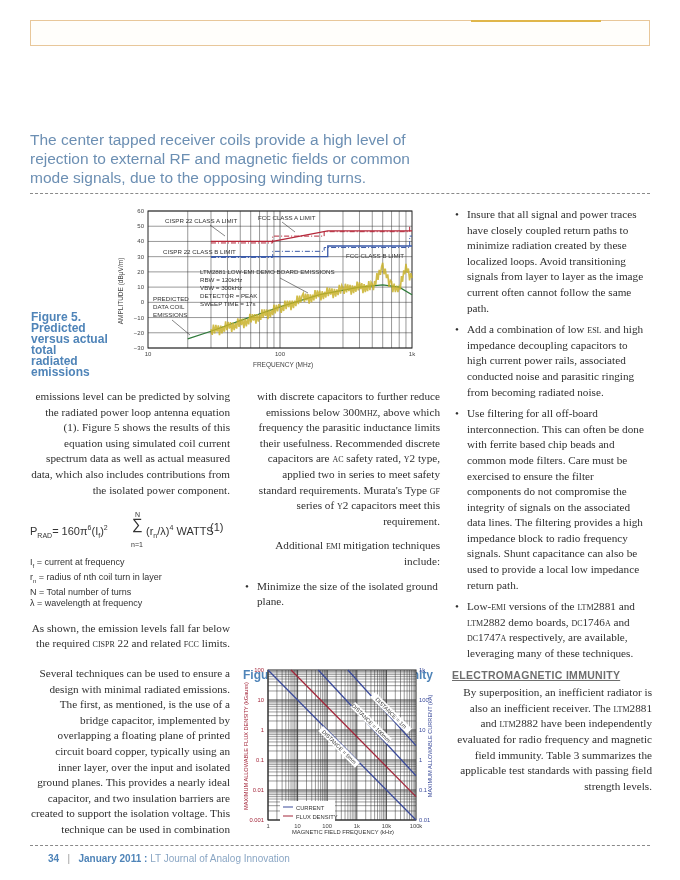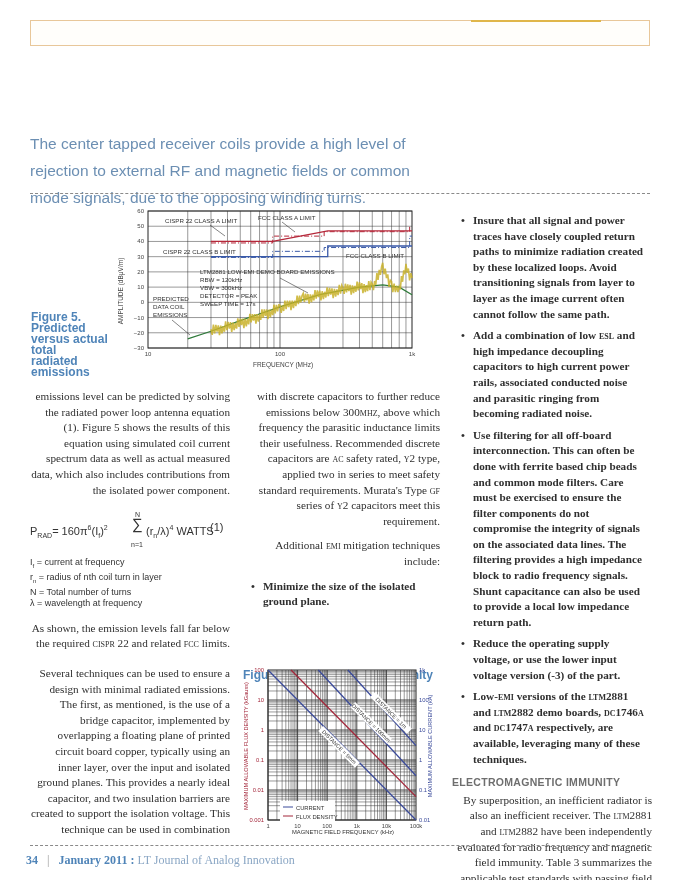--- a/index.html
+++ b/index.html
@@ -1,31 +1,31 @@
 <!DOCTYPE html>
 <html><head>
 <meta charset="utf-8">
 <style>
   html,body{margin:0;padding:0;background:#fff;}
   body{width:680px;height:880px;position:relative;overflow:hidden;font-family:"Liberation Serif",serif;color:#2b2b2b;}
   .header-box{position:absolute;left:30px;top:20px;width:618px;height:24px;border:1px solid #e8c79a;background:#fffefb;}
   .header-box .accent{position:absolute;left:440px;top:-1px;width:130px;height:2px;background:#e0b64a;}
-  .pull-quote{position:absolute;left:30px;top:130px;width:380px;font-family:"Liberation Sans",sans-serif;font-size:15.5px;line-height:27px;color:#6c8fb3;font-weight:300;}
+  .pull-quote{position:absolute;left:30px;top:130px;width:380px;font-family:"Liberation Sans",sans-serif;font-size:15.5px;line-height:19px;color:#6c8fb3;font-weight:300;}
   .dash-rule{position:absolute;left:30px;width:620px;border-top:1px dashed #8a8a8a;height:0;}
   .fig-caption{position:absolute;font-family:"Liberation Sans",sans-serif;font-size:12px;font-weight:bold;color:#4f84b8;line-height:11px;}
   .col{position:absolute;font-size:11.2px;line-height:15.6px;color:#2f2f2f;}
   .col p{margin:0 0 9px 0;text-align:right;}
-  .col ul{margin:8px;padding:0;list-style:none;font-weight:bold;}
+  .col ul{margin:2px;padding:0;list-style:none;}
   .col li{position:relative;padding-left:13px;margin-bottom:6px;}
   .col li:before{content:"•";position:absolute;left:1px;top:0;}
   .sc{font-variant:small-caps;}
   .eq{font-family:"Liberation Sans",sans-serif;font-size:10px;color:#333;margin:6px 0 10px 0;position:relative;height:40px;}
   .defs{font-family:"Liberation Sans",sans-serif;font-size:9px;line-height:11px;color:#333;margin-bottom:12px;}
-  .section-head{font-family:"Liberation Sans",sans-serif;font-weight:bold;font-size:10.5px;color:#6e6e6e;letter-spacing:0.3px;margin:6px 0 2px 0;}
-  .footer{position:absolute;left:26px;top:853px;font-family:Liberation Serif, serif;font-size:12px;color:#4f84b8;}
+  .section-head{font-family:"Liberation Sans",sans-serif;font-weight:bold;font-size:10.5px;color:#6e6e6e;letter-spacing:0.3px;margin:6px 0 2px 0;text-decoration:underline;}
+  .footer{position:absolute;left:48px;top:853px;font-family:Liberation Sans, sans-serif;font-size:10px;color:#4f84b8;}
   .footer b{color:#4f84b8;}
   .footer .j{color:#8aa6c4;font-weight:normal;}
   svg text{font-family:"Liberation Sans",sans-serif;}
 </style>
 </head>
 <body>
 
 <div class="header-box">
     <div class="accent"></div>
   </div>
@@ -290,21 +290,20 @@
     <line x1="43" y1="154" x2="53" y2="154" stroke="#a3263a" stroke-width="1"></line>
     <text x="56" y="156.5" font-size="5.8" fill="#333">FLUX DENSITY</text>
   </g>
 </svg>
 
 <div class="col" style="left:452px;top:205px;width:200px;">
   <ul>
     <li>Insure that all signal and power traces have closely coupled return paths to minimize radiation created by these localized loops. Avoid transitioning signals from layer to layer as the image current often cannot follow the same path.</li>
     <li><span>Add a combination of low </span><span class="sc">esl</span><span> and high impedance decoupling capacitors to high current power rails, associated conducted noise and parasitic ringing from becoming radiated noise.</span></li>
     <li>Use filtering for all off-board interconnection. This can often be done with ferrite based chip beads and common mode filters. Care must be exercised to ensure the filter components do not compromise the integrity of signals on the associated data lines. The filtering provides a high impedance block to radio frequency signals. Shunt capacitance can also be used to provide a local low impedance return path.</li>
-    <li>Reduce the operating supply voltage, or use the lower input voltage version (-3) of the part.</li>
     <li><span>Low-</span><span class="sc">emi</span><span> versions of the </span><span class="sc">ltm2881</span><span> and </span><span class="sc">ltm2882</span><span> demo boards, </span><span class="sc">dc1746a</span><span> and </span><span class="sc">dc1747a</span><span> respectively, are available, leveraging many of these techniques.</span></li>
   </ul>
   <div class="section-head">ELECTROMAGNETIC IMMUNITY</div>
   <p><span>By superposition, an inefficient radiator is also an inefficient receiver. The </span><span class="sc">ltm2881</span><span> and </span><span class="sc">ltm2882</span><span> have been independently evaluated for radio frequency and magnetic field immunity. Table 3 summarizes the applicable test standards with passing field strength levels.</span></p>
 </div>
 
 <div class="dash-rule" style="top:845px"></div>
 
 <div class="footer">
   <b>34</b>

